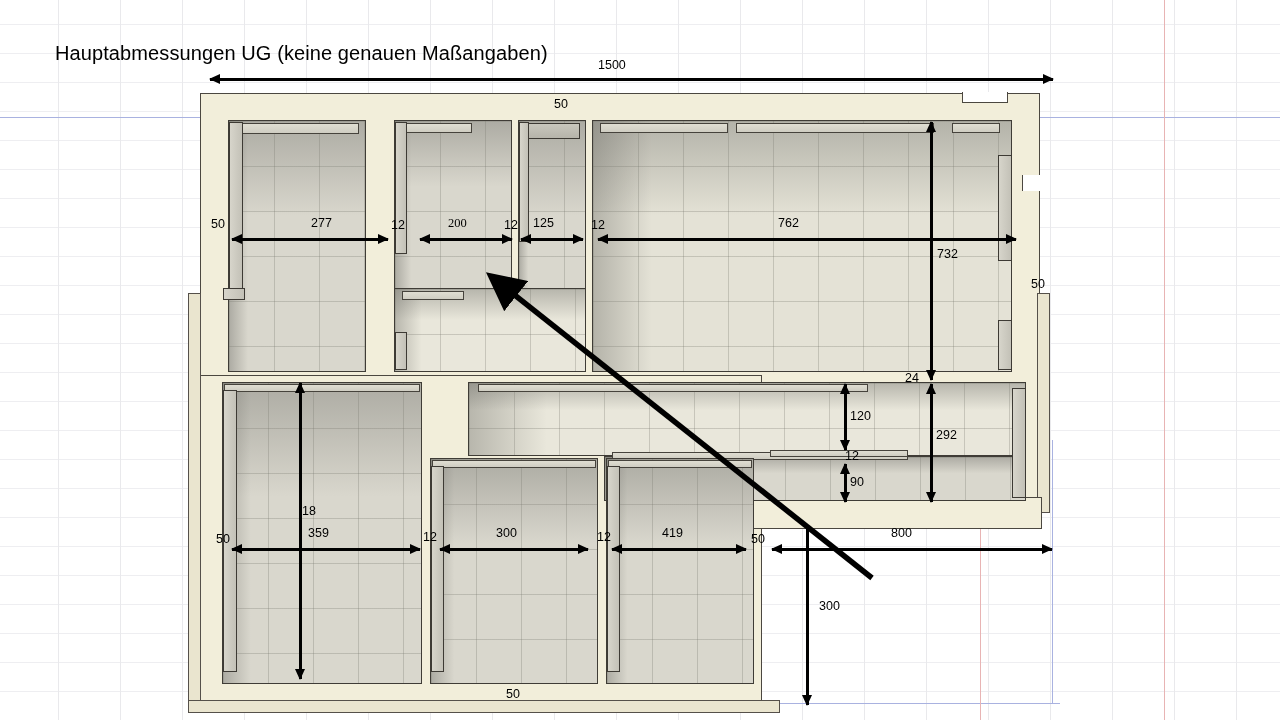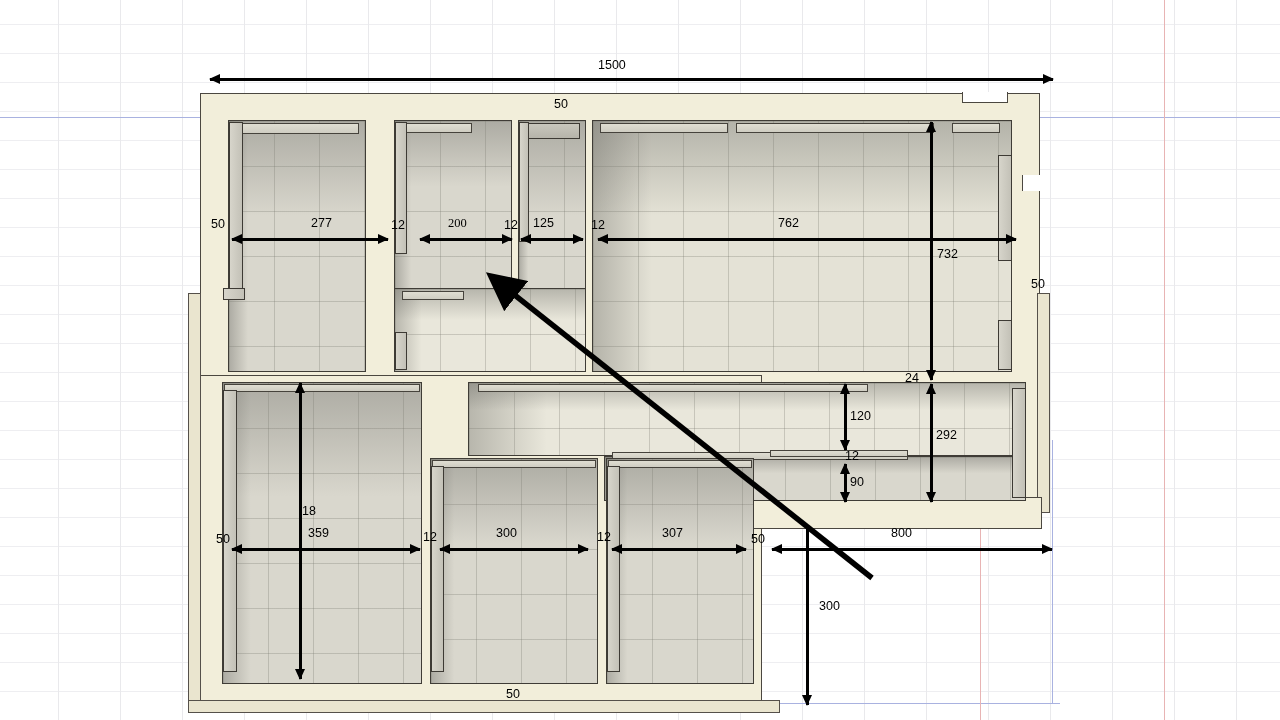--- a/index.html
+++ b/index.html
@@ -104,20 +104,21 @@
 <div id="bg-grid"></div>
 <div class="guide blue" style="left:0;top:117px;width:1280px;height:1px;"></div>
 <div class="guide blue" style="left:1053px;top:117px;width:227px;height:1px;"></div>
 <div class="guide blue" style="left:760px;top:703px;width:300px;height:1px;"></div>
 <div class="guide blue" style="left:1052px;top:440px;width:1px;height:263px;"></div>
 <div class="guide red" style="left:1164px;top:0;width:1px;height:720px;"></div>
 <div class="guide red" style="left:980px;top:520px;width:1px;height:200px;"></div>
 
 <div id="plan">
 
+  <div class="ttl">Hauptabmessungen UG (keine genauen Maßangaben)</div>
 
   <div class="slab wallbody" style="left:200px;top:93px;width:840px;height:432px;"></div>
 
   <div class="slab" style="left:962px;top:92px;width:46px;height:11px;background:#ffffff;border-left:1px solid #4b4740;border-right:1px solid #4b4740;border-bottom:1px solid #4b4740;"></div>
 
   <div class="slab" style="left:1022px;top:175px;width:19px;height:16px;background:#ffffff;border-left:1px solid #4b4740;"></div>
 
   <div class="slab wallbody" style="left:200px;top:375px;width:562px;height:338px;"></div>
 
   <div class="slab wallbody2" style="left:188px;top:293px;width:13px;height:420px;"></div>
@@ -274,21 +275,21 @@
     <div class="ah l" style="left:-1px;top:1px;"></div>
     <div class="ah r" style="right:-1px;top:1px;"></div>
     <div class="lbl" style="left:56px;top:-16px;">300</div>
   </div>
   <div class="tag" style="left:597px;top:531px;">12</div>
 
   <div class="dim" style="left:612px;top:543px;width:134px;height:12px;">
     <div class="ln" style="left:0;top:5px;width:134px;height:2.5px;"></div>
     <div class="ah l" style="left:-1px;top:1px;"></div>
     <div class="ah r" style="right:-1px;top:1px;"></div>
-    <div class="lbl" style="left:50px;top:-16px;">307</div>
+    <div class="lbl" style="left:50px;top:-16px;">419</div>
   </div>
 
   <div class="dim" style="left:772px;top:543px;width:280px;height:12px;">
     <div class="ln" style="left:0;top:5px;width:280px;height:2.5px;"></div>
     <div class="ah l" style="left:-1px;top:1px;"></div>
     <div class="ah r" style="right:-1px;top:1px;"></div>
     <div class="lbl" style="left:119px;top:-16px;">800</div>
   </div>
 
   <div class="dim" style="left:801px;top:525px;width:12px;height:180px;">

